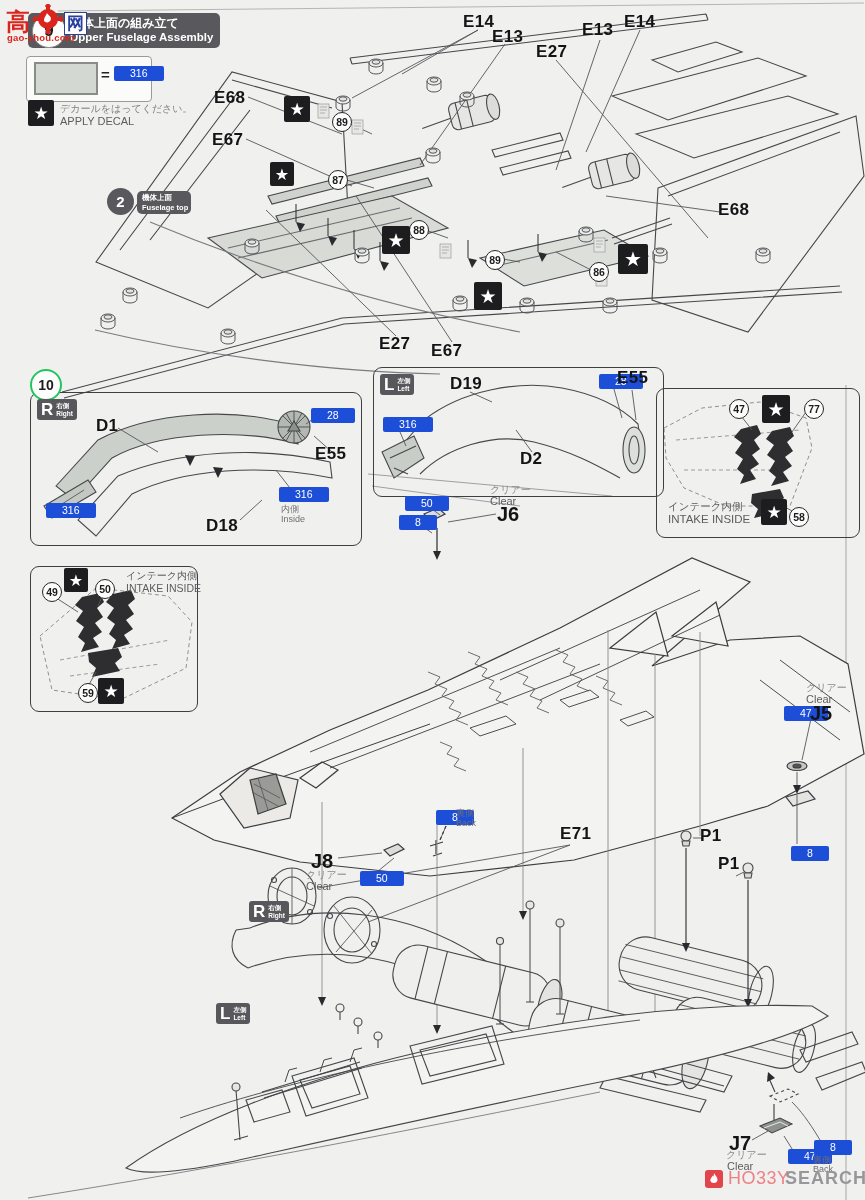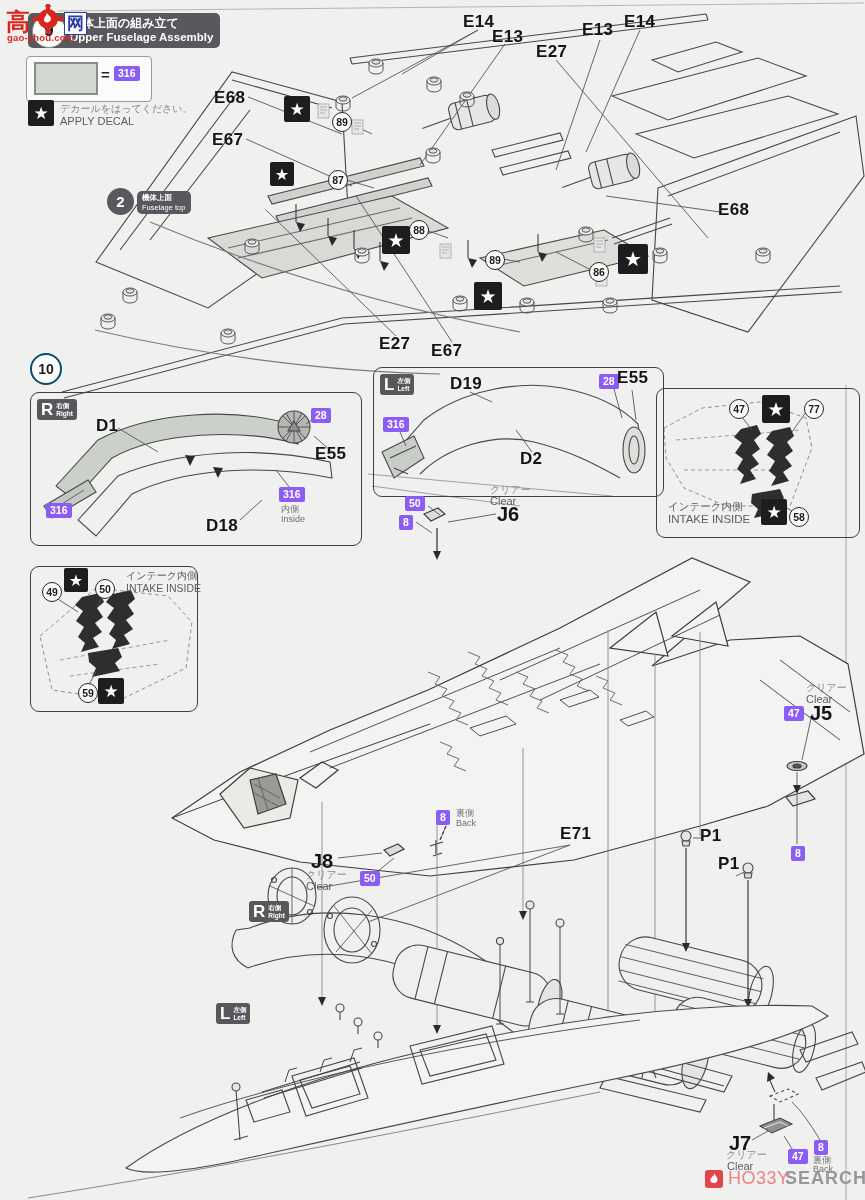--- a/index.html
+++ b/index.html
@@ -6,21 +6,21 @@
 .page{position:relative;width:865px;height:1200px;background:#f0f0ee;overflow:hidden;
   font-family:"Liberation Sans",sans-serif;color:#1c1c1e}
 .abs{position:absolute}
 svg.art{position:absolute;left:0;top:0;z-index:1;pointer-events:none}
 .ui{z-index:2}
 .wm{z-index:6}
 .plabel{font-weight:bold;font-size:17px;letter-spacing:.3px;color:#141417;z-index:3}
 .jlabel{font-weight:bold;font-size:20px;color:#141417;z-index:3}
 .ccirc{width:18px;height:18px;border:1.7px solid #26262a;border-radius:50%;background:#fcfcfb;
   font-size:10.5px;font-weight:bold;display:flex;align-items:center;justify-content:center;z-index:3}
-.bbox{background:#8b5cf6;color:#fff;font-size:10.5px;font-weight:bold;padding:1px 4px;
+.bbox{background:#1d4ed8;color:#fff;font-size:10.5px;font-weight:normal;padding:1px 16px;
   border-radius:2px;line-height:13px;z-index:3}
 .star{background:#1d1d1f;border-radius:2px;display:flex;align-items:center;justify-content:center;
   color:#fff;z-index:3}
 .star::before{content:"★"}
 .panelbox{border:1.6px solid #3e3f43;border-radius:9px;z-index:2;background:transparent}
 .hdrbox{background:#59595d;border-radius:5px;color:#fff;z-index:2}
 .hdrbox .jp{font-size:12px;font-weight:bold;line-height:14px;white-space:nowrap}
 .hdrbox .en{font-size:11.5px;font-weight:bold;line-height:13px;white-space:nowrap}
 .stepcirc{border-radius:50%;background:#fdfdfc;display:flex;align-items:center;justify-content:center;
   font-weight:bold;z-index:3}
@@ -369,21 +369,21 @@
 <div class="abs eq ui" style="left:101px;top:66px">=</div>
 <div class="abs bbox ui" style="left:114px;top:66px">316</div>
 
 <div class="abs star ui" style="left:28px;top:100px;width:26px;height:26px;font-size:17px"></div>
 <div class="abs gtxt ui" style="left:60px;top:102px;color:#808084">デカールをはってください。</div>
 <div class="abs dtxt ui" style="left:60px;top:115px">APPLY DECAL</div>
 
 <div class="abs stepcirc ui" style="left:107px;top:188px;width:27px;height:27px;background:#59595d;color:#fff;font-size:15px">2</div>
 <div class="abs hdrbox ui" style="left:137px;top:191px;width:54px;height:23px">
   <div class="abs" style="left:5px;top:2px;font-size:7.5px;font-weight:bold;white-space:nowrap">機体上面</div>
-  <div class="abs" style="left:5px;top:12px;font-size:7.5px;font-weight:normal;white-space:nowrap">Fuselage top</div>
+  <div class="abs" style="left:5px;top:12px;font-size:7.5px;font-weight:bold;white-space:nowrap">Fuselage top</div>
 </div>
 
 <div class="abs plabel" style="left:463px;top:12px">E14</div>
 <div class="abs plabel" style="left:492px;top:27px">E13</div>
 <div class="abs plabel" style="left:536px;top:42px">E27</div>
 <div class="abs plabel" style="left:582px;top:20px">E13</div>
 <div class="abs plabel" style="left:624px;top:12px">E14</div>
 <div class="abs plabel" style="left:214px;top:88px">E68</div>
 <div class="abs plabel" style="left:212px;top:130px">E67</div>
 <div class="abs plabel" style="left:718px;top:200px">E68</div>
@@ -395,21 +395,21 @@
 <div class="abs ccirc" style="left:409px;top:220px">88</div>
 <div class="abs ccirc" style="left:485px;top:250px">89</div>
 <div class="abs ccirc" style="left:589px;top:262px">86</div>
 
 <div class="abs star" style="left:284px;top:96px;width:26px;height:26px;font-size:17px"></div>
 <div class="abs star" style="left:270px;top:162px;width:24px;height:24px;font-size:16px"></div>
 <div class="abs star" style="left:382px;top:226px;width:28px;height:28px;font-size:19px"></div>
 <div class="abs star" style="left:474px;top:282px;width:28px;height:28px;font-size:19px"></div>
 <div class="abs star" style="left:618px;top:244px;width:30px;height:30px;font-size:20px"></div>
 
-<div class="abs stepcirc ui" style="left:30px;top:353px;width:28px;height:28px;border:2px solid #0c4a6e;font-size:14px">10</div>
+<div class="abs stepcirc ui" style="left:30px;top:369px;width:28px;height:28px;border:2px solid #22c55e;font-size:14px">10</div>
 
 <div class="abs panelbox" style="left:30px;top:392px;width:330px;height:152px"></div>
 <div class="abs badge" style="left:37px;top:399px">
   <span class="big">R</span>
   <span style="display:flex;flex-direction:column">
     <span class="sm">右側</span>
     <span class="sm">Right</span>
   </span>
 </div>
 <div class="abs plabel" style="left:96px;top:416px">D1</div>

